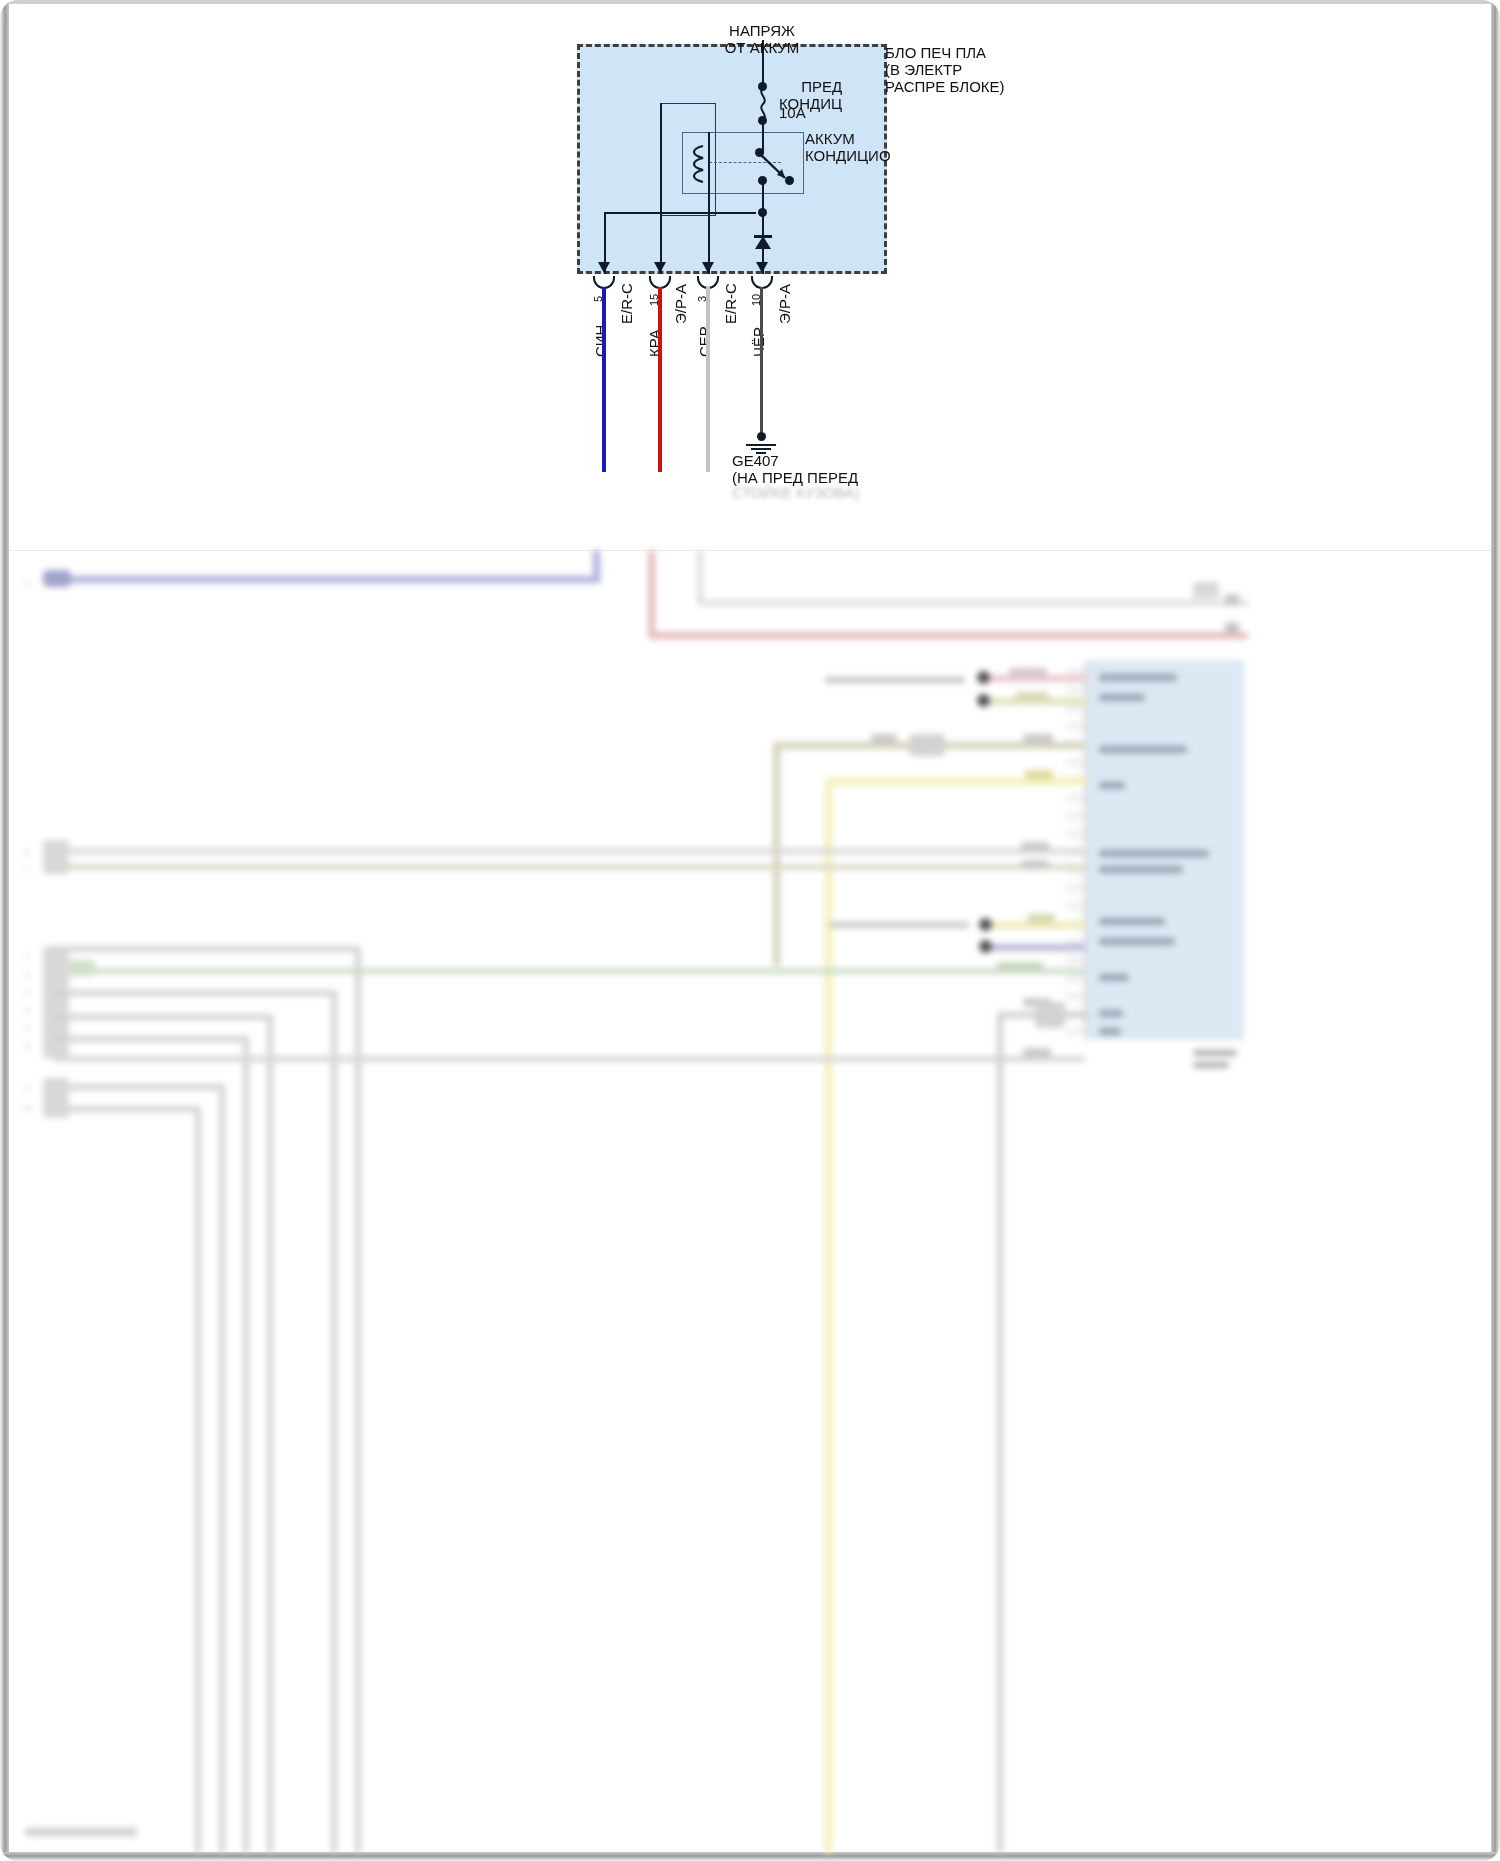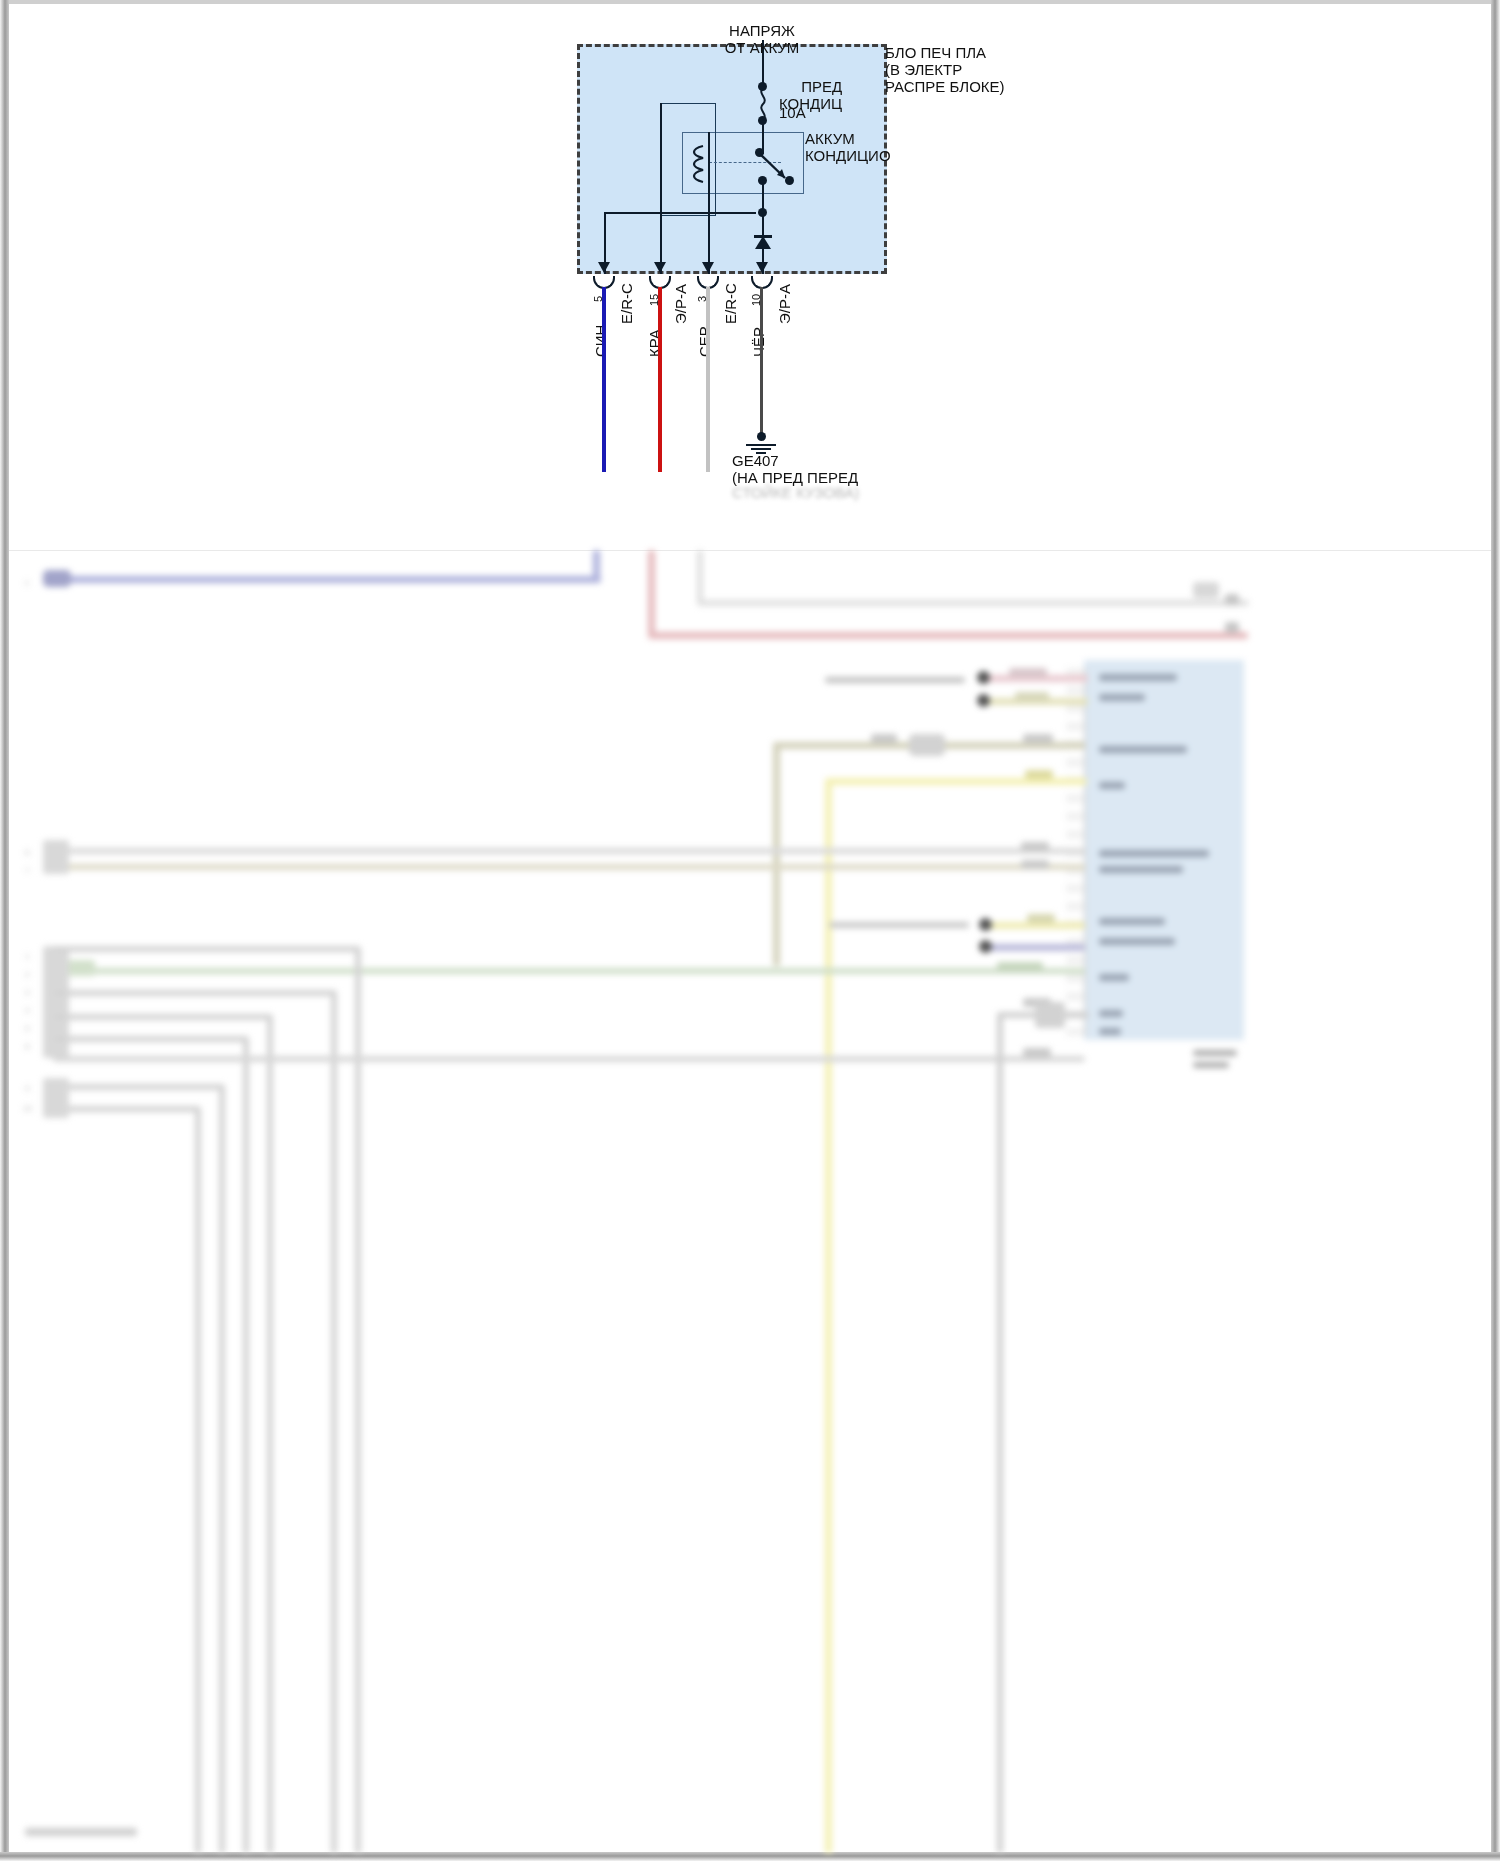--- a/index.html
+++ b/index.html
@@ -7,20 +7,21 @@
     margin: 0; padding: 0;
     background: #ffffff;
     font-family: "Liberation Sans", sans-serif;
   }
   #page {
     position: relative;
     width: 1500px;
     height: 1861px;
     background: #ffffff;
     overflow: hidden;
+    border-radius: 18px;
   }
 
   
   .frame-left, .frame-right, .frame-bottom, .frame-top {
     position: absolute; background: #8e8e8e;
   }
   .frame-left  { left: 0; top: 0; width: 9px; height: 1861px;
                  background: linear-gradient(to right,#f4f4f4,#9a9a9a 55%,#c9c9c9); }
   .frame-right { right: 0; top: 0; width: 9px; height: 1861px;
                  background: linear-gradient(to left,#f4f4f4,#9a9a9a 55%,#c9c9c9); }

